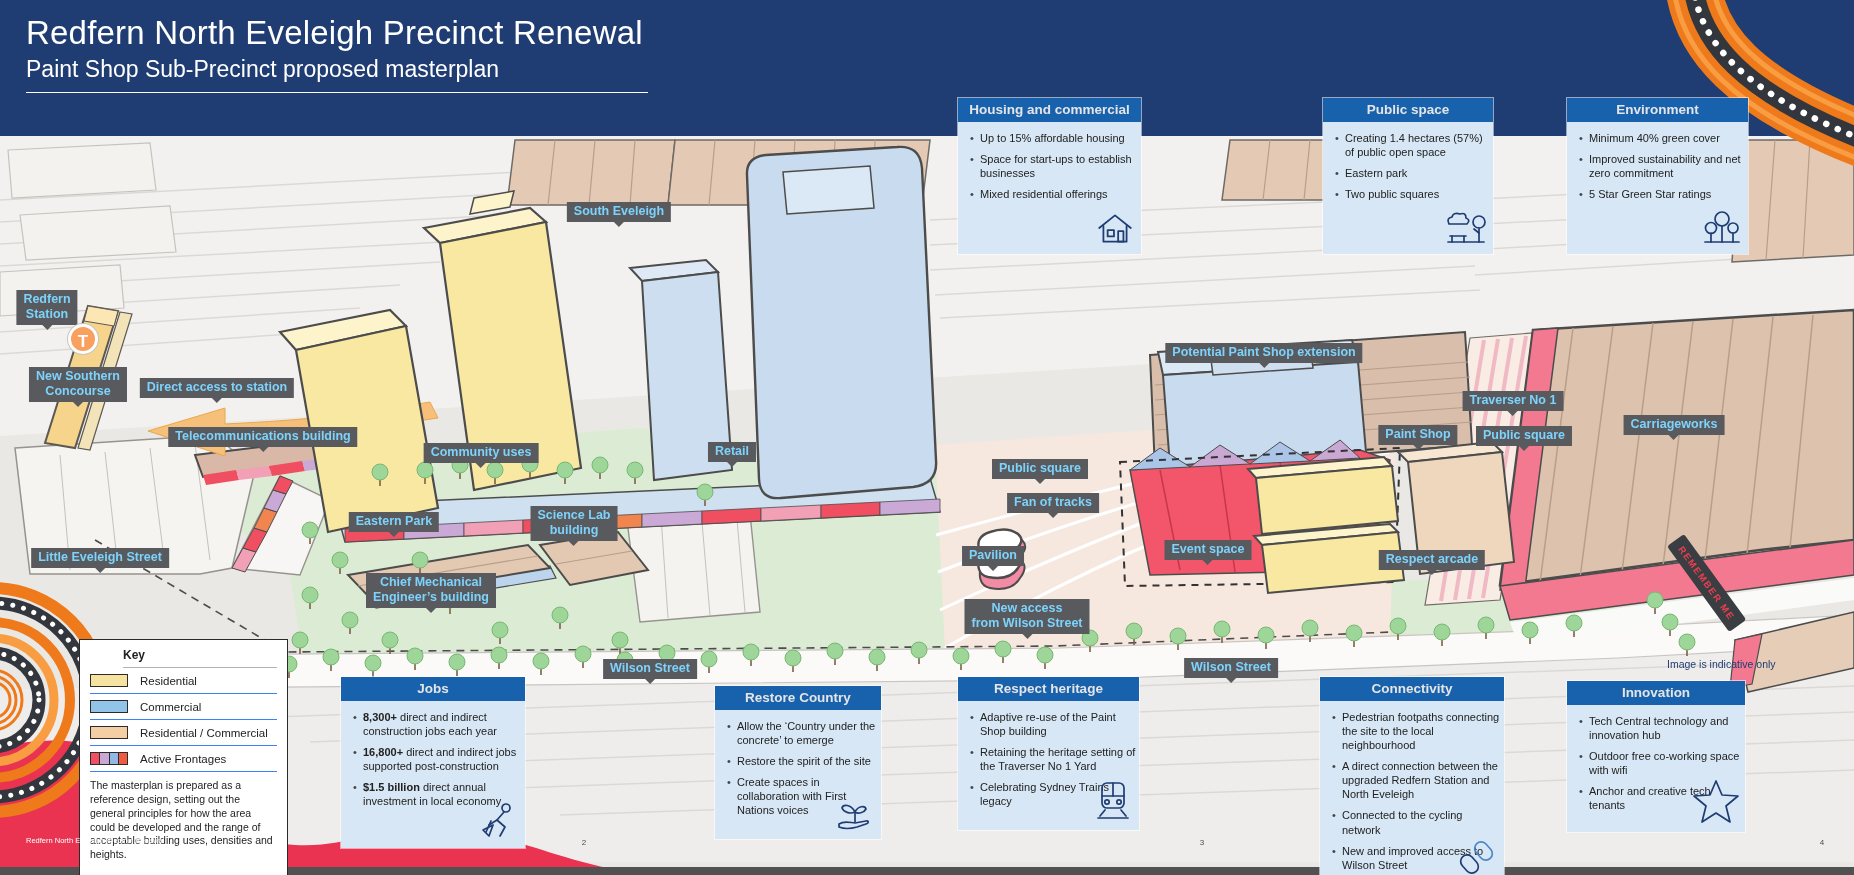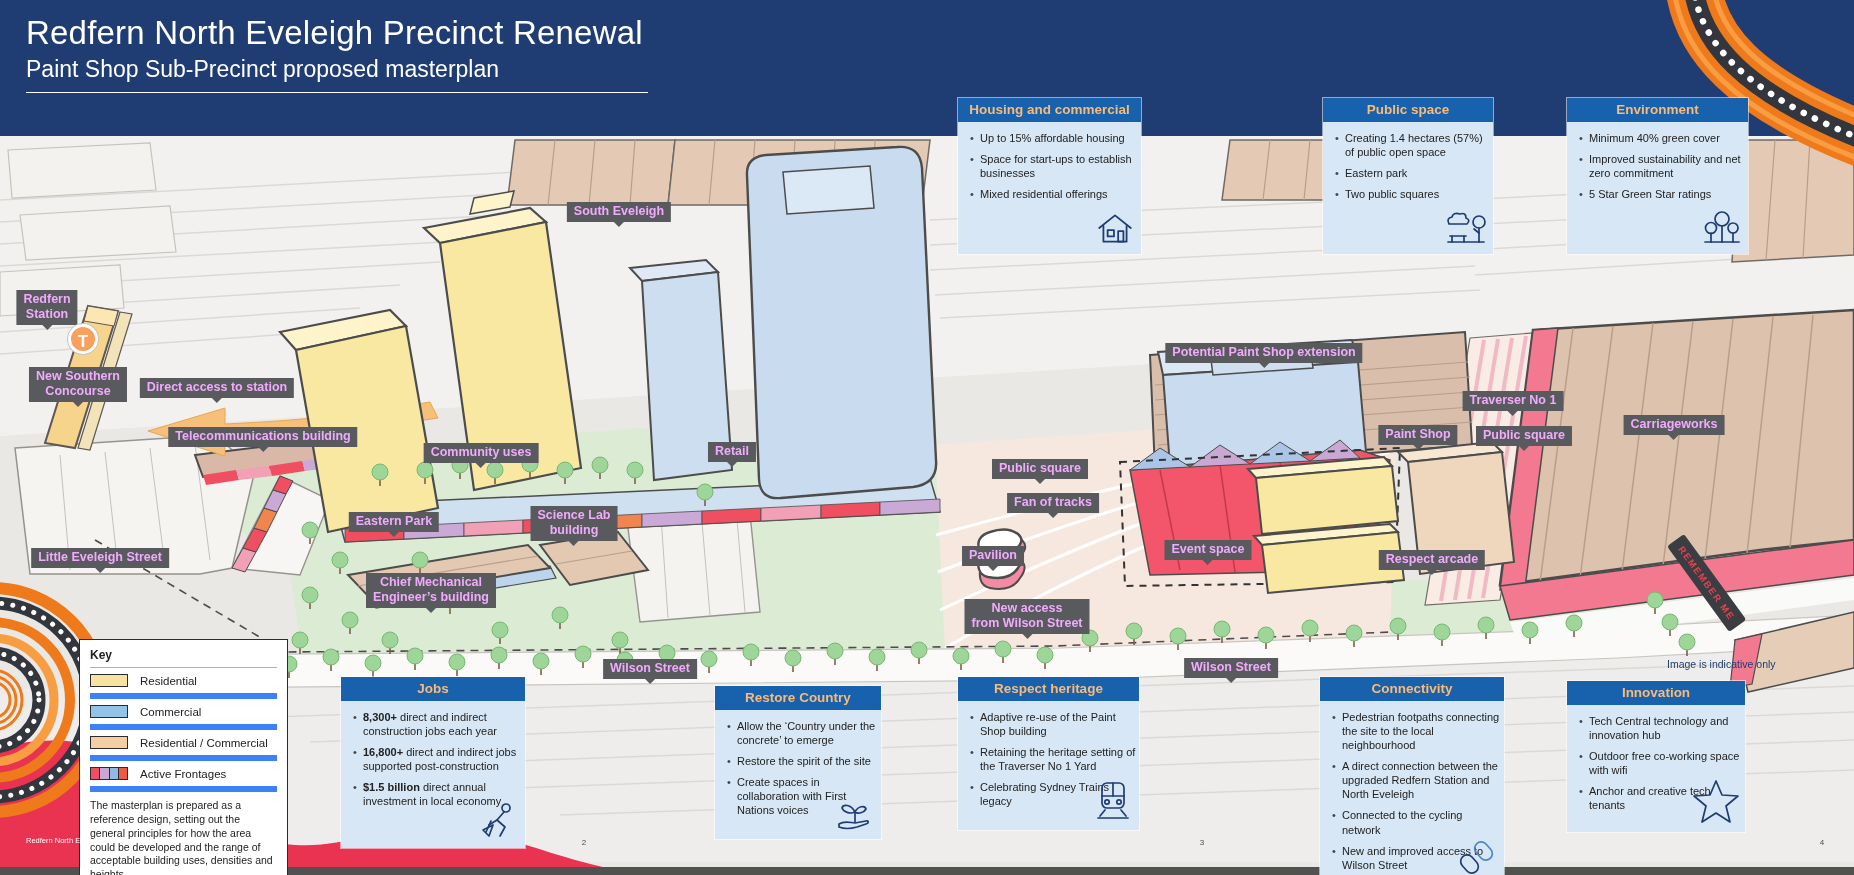--- a/index.html
+++ b/index.html
@@ -6,50 +6,50 @@
   .page{position:relative;width:1854px;height:875px;overflow:hidden;
         font-family:"Liberation Sans",sans-serif;background:#eae8e4;}
   .map-svg{position:absolute;left:0;top:0;z-index:1;}
   
   .hdr{position:absolute;left:0;top:0;width:1854px;height:136px;background:#1f3d73;z-index:2;color:#fff;}
   .hdr h1{margin:14px 0 0 26px;font-size:33px;font-weight:500;letter-spacing:.2px;}
   .hdr h2{margin:4px 0 0 26px;font-size:23px;font-weight:400;}
   .hdr .rule{margin:9px 0 0 26px;width:622px;height:1px;background:#fff;}
   .hdr .section{margin:6px 0 0 26px;font-size:18px;font-weight:400;}
   
-  .chip{position:absolute;transform:translateX(-50%);background:#595a5e;color:#f0abfc;
+  .chip{position:absolute;transform:translateX(-50%);background:#595a5e;color:#7dd3fc;
         font-weight:bold;font-size:12.5px;line-height:1.18;padding:2px 7px 3px;
         white-space:pre-line;text-align:center;z-index:3;}
   .chip:after{content:"";position:absolute;left:50%;bottom:-5px;margin-left:-5px;
         border:5px solid transparent;border-top:5px solid #595a5e;border-bottom:0;}
   .tbadge{position:absolute;left:68px;top:324px;width:30px;height:30px;border-radius:50%;
         background:#f9a05e;border:3px solid #fff;box-shadow:0 0 0 1px #c9c5c0;color:#fff;
         font-weight:bold;font-size:17px;line-height:30px;text-align:center;z-index:3;box-sizing:border-box;}
   .remember{position:absolute;left:1684px;top:534px;width:106px;height:21px;background:#3a3d42;
         color:#e8404e;font-size:9.5px;font-weight:bold;letter-spacing:1.5px;text-align:center;
         line-height:21px;border-radius:3px;transform:rotate(54deg);transform-origin:left top;z-index:3;}
   .indicative{position:absolute;left:1667px;top:658px;font-size:10.5px;color:#1f3d73;z-index:3;}
   
   .art-tr{position:absolute;left:1534px;top:0;z-index:4;}
   
   .card{position:absolute;z-index:5;background:#d7e7f5;box-shadow:0 0 0 1px rgba(255,255,255,.55);}
-  .card-h{margin:0;background:#1761ad;color:#fdba74;font-size:13.5px;font-weight:bold;
+  .card-h{margin:0;background:#1761ad;color:#e5e5e5;font-size:13.5px;font-weight:bold;
         text-align:center;padding:4px 2px 5px;}
   .card-b{position:relative;padding:9px 0 8px 9px;}
   .card-b ul{margin:0;padding:0 0 0 13px;}
   .card-b li{list-style:none;position:relative;font-size:11px;line-height:1.28;color:#222;margin:0 0 7px;}
   .card-b li:before{content:"\2022";position:absolute;left:-10px;color:#444;}
   .card-b b{font-weight:bold;}
   .cicon{position:absolute;right:6px;bottom:5px;}
   .cicon svg{stroke:#1f3d73;fill:none;stroke-width:1.7;stroke-linecap:round;stroke-linejoin:round;}
   
   .legend{position:absolute;left:79px;top:639px;width:209px;box-sizing:border-box;z-index:5;
         background:#fff;border:1.5px solid #2b2b2b;padding:8px 10px 9px;}
-  .legend-title{font-size:12px;font-weight:bold;color:#222;padding-bottom:5px;border-bottom:1px solid #b5b3b0;}
-  .lrow{display:flex;align-items:center;gap:12px;padding:6px 0;border-bottom:6px solid #3b82f6;}
+  .legend-title{font-size:12px;font-weight:bold;color:#222;padding-bottom:5px;border-bottom:1px solid #b5b3b0;margin-left:33px;}
+  .lrow{display:flex;align-items:center;gap:12px;padding:6px 0;border-bottom:1px solid #3b82f6;}
   .sw{width:38px;height:13px;border:1px solid #2b2b2b;box-sizing:border-box;flex:0 0 auto;}
   .sw.multi{display:flex;padding:0;}
   .sw.multi i{flex:1;height:100%;border-right:1px solid #2b2b2b;}
   .sw.multi i:last-child{border-right:none;}
   .lbl{font-size:11.5px;color:#222;}
   .legend-note{font-size:10.5px;line-height:1.32;color:#222;margin-top:7px;}
   
   .brand{position:absolute;left:26px;top:836px;font-size:7.5px;color:#fff;z-index:6;}
   .pageno{position:absolute;transform:translateX(-50%);font-size:8px;color:#4c4c4c;z-index:6;top:838px;}
 </style>

